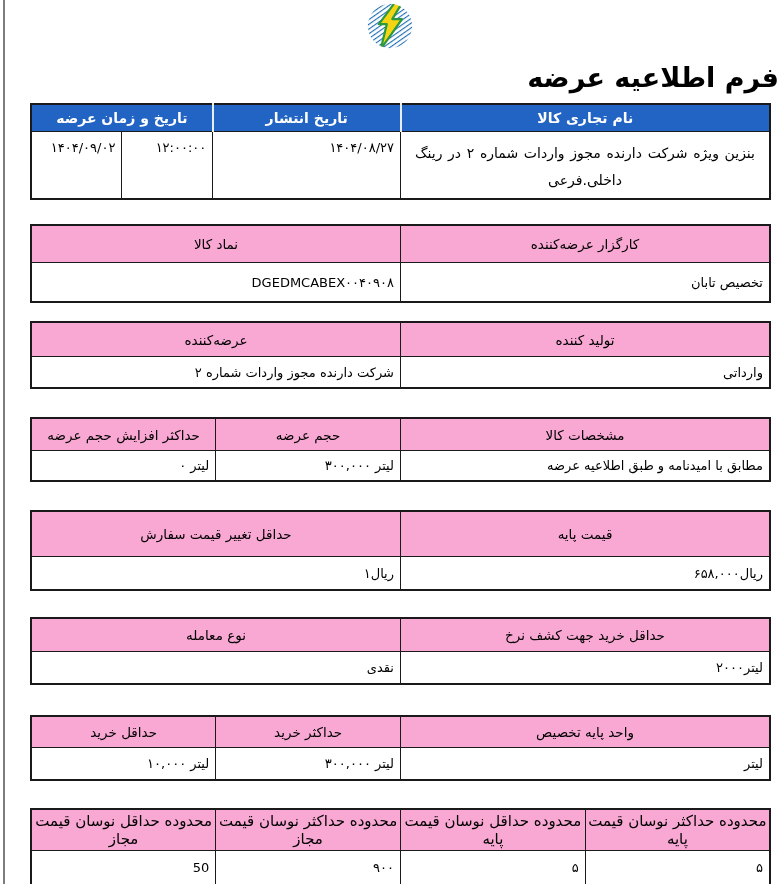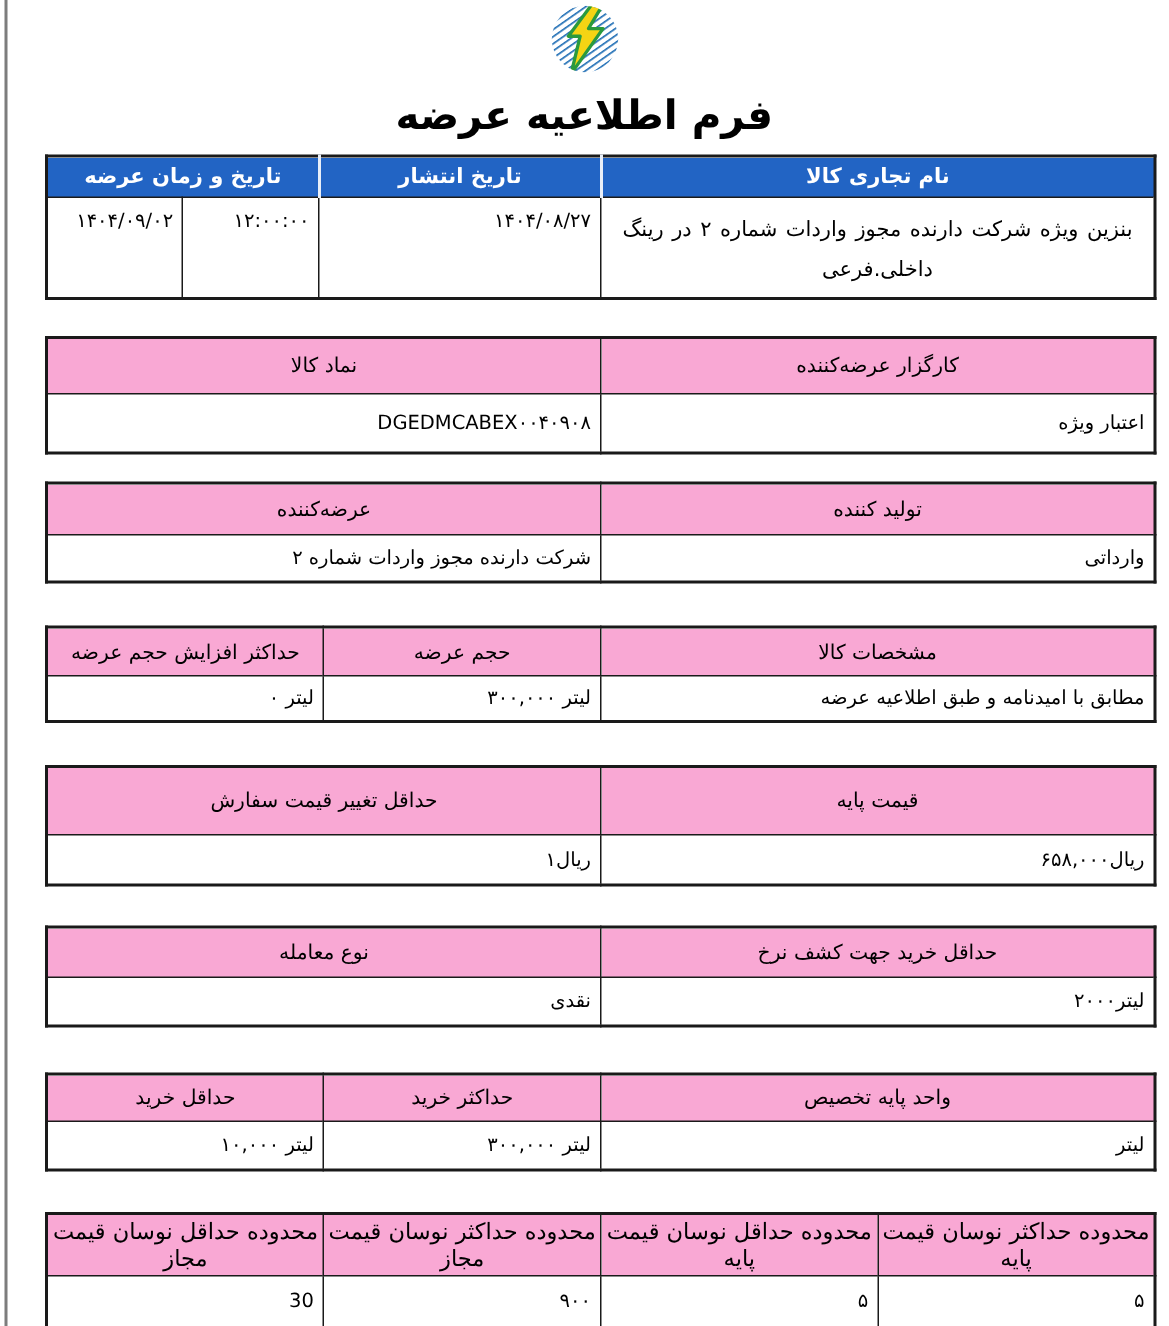--- a/index.html
+++ b/index.html
@@ -50,21 +50,21 @@
   .logo-en {
     font-size: 8.5px;
     font-weight: bold;
     letter-spacing: 1.2px;
     color: #2a62ae;
     border-top: 1px solid #2a62ae;
     padding-top: 2px;
     margin-top: 2px;
   }
   .form-title {
-    text-align: center;
+    text-align: right;
     font-size: 27px;
     font-weight: bold;
     margin: 7px 0 10px 0;
     line-height: 1.3;
   }
   
   .sheet {
     position: absolute;
     left: 30px;
     top: 103px;
@@ -190,21 +190,21 @@
       <colgroup>
           <col style="width:50%">
           <col style="width:50%">
         </colgroup>
       <tbody>
           <tr>
         <th>کارگزار عرضه‌کننده</th>
         <th>نماد کالا</th>
       </tr>
       <tr>
-        <td>اعتبار ویژه</td>
+        <td>تخصیص تابان</td>
         <td>DGEDMCABEX۰۰۴۰۹۰۸</td>
       </tr>
     </tbody>
       </table>
 
     <table class="t3 gray-head">
       <colgroup>
           <col style="width:50%">
           <col style="width:50%">
         </colgroup>
@@ -305,19 +305,19 @@
           <tr>
         <th>محدوده حداکثر نوسان قیمت پایه</th>
         <th>محدوده حداقل نوسان قیمت پایه</th>
         <th>محدوده حداکثر نوسان قیمت مجاز</th>
         <th>محدوده حداقل نوسان قیمت مجاز</th>
       </tr>
       <tr>
         <td>۵</td>
         <td>۵</td>
         <td>۹۰۰</td>
-        <td>30</td>
+        <td>50</td>
       </tr>
     </tbody>
       </table>
 
   </div>
 </div>
 
 </body></html>

